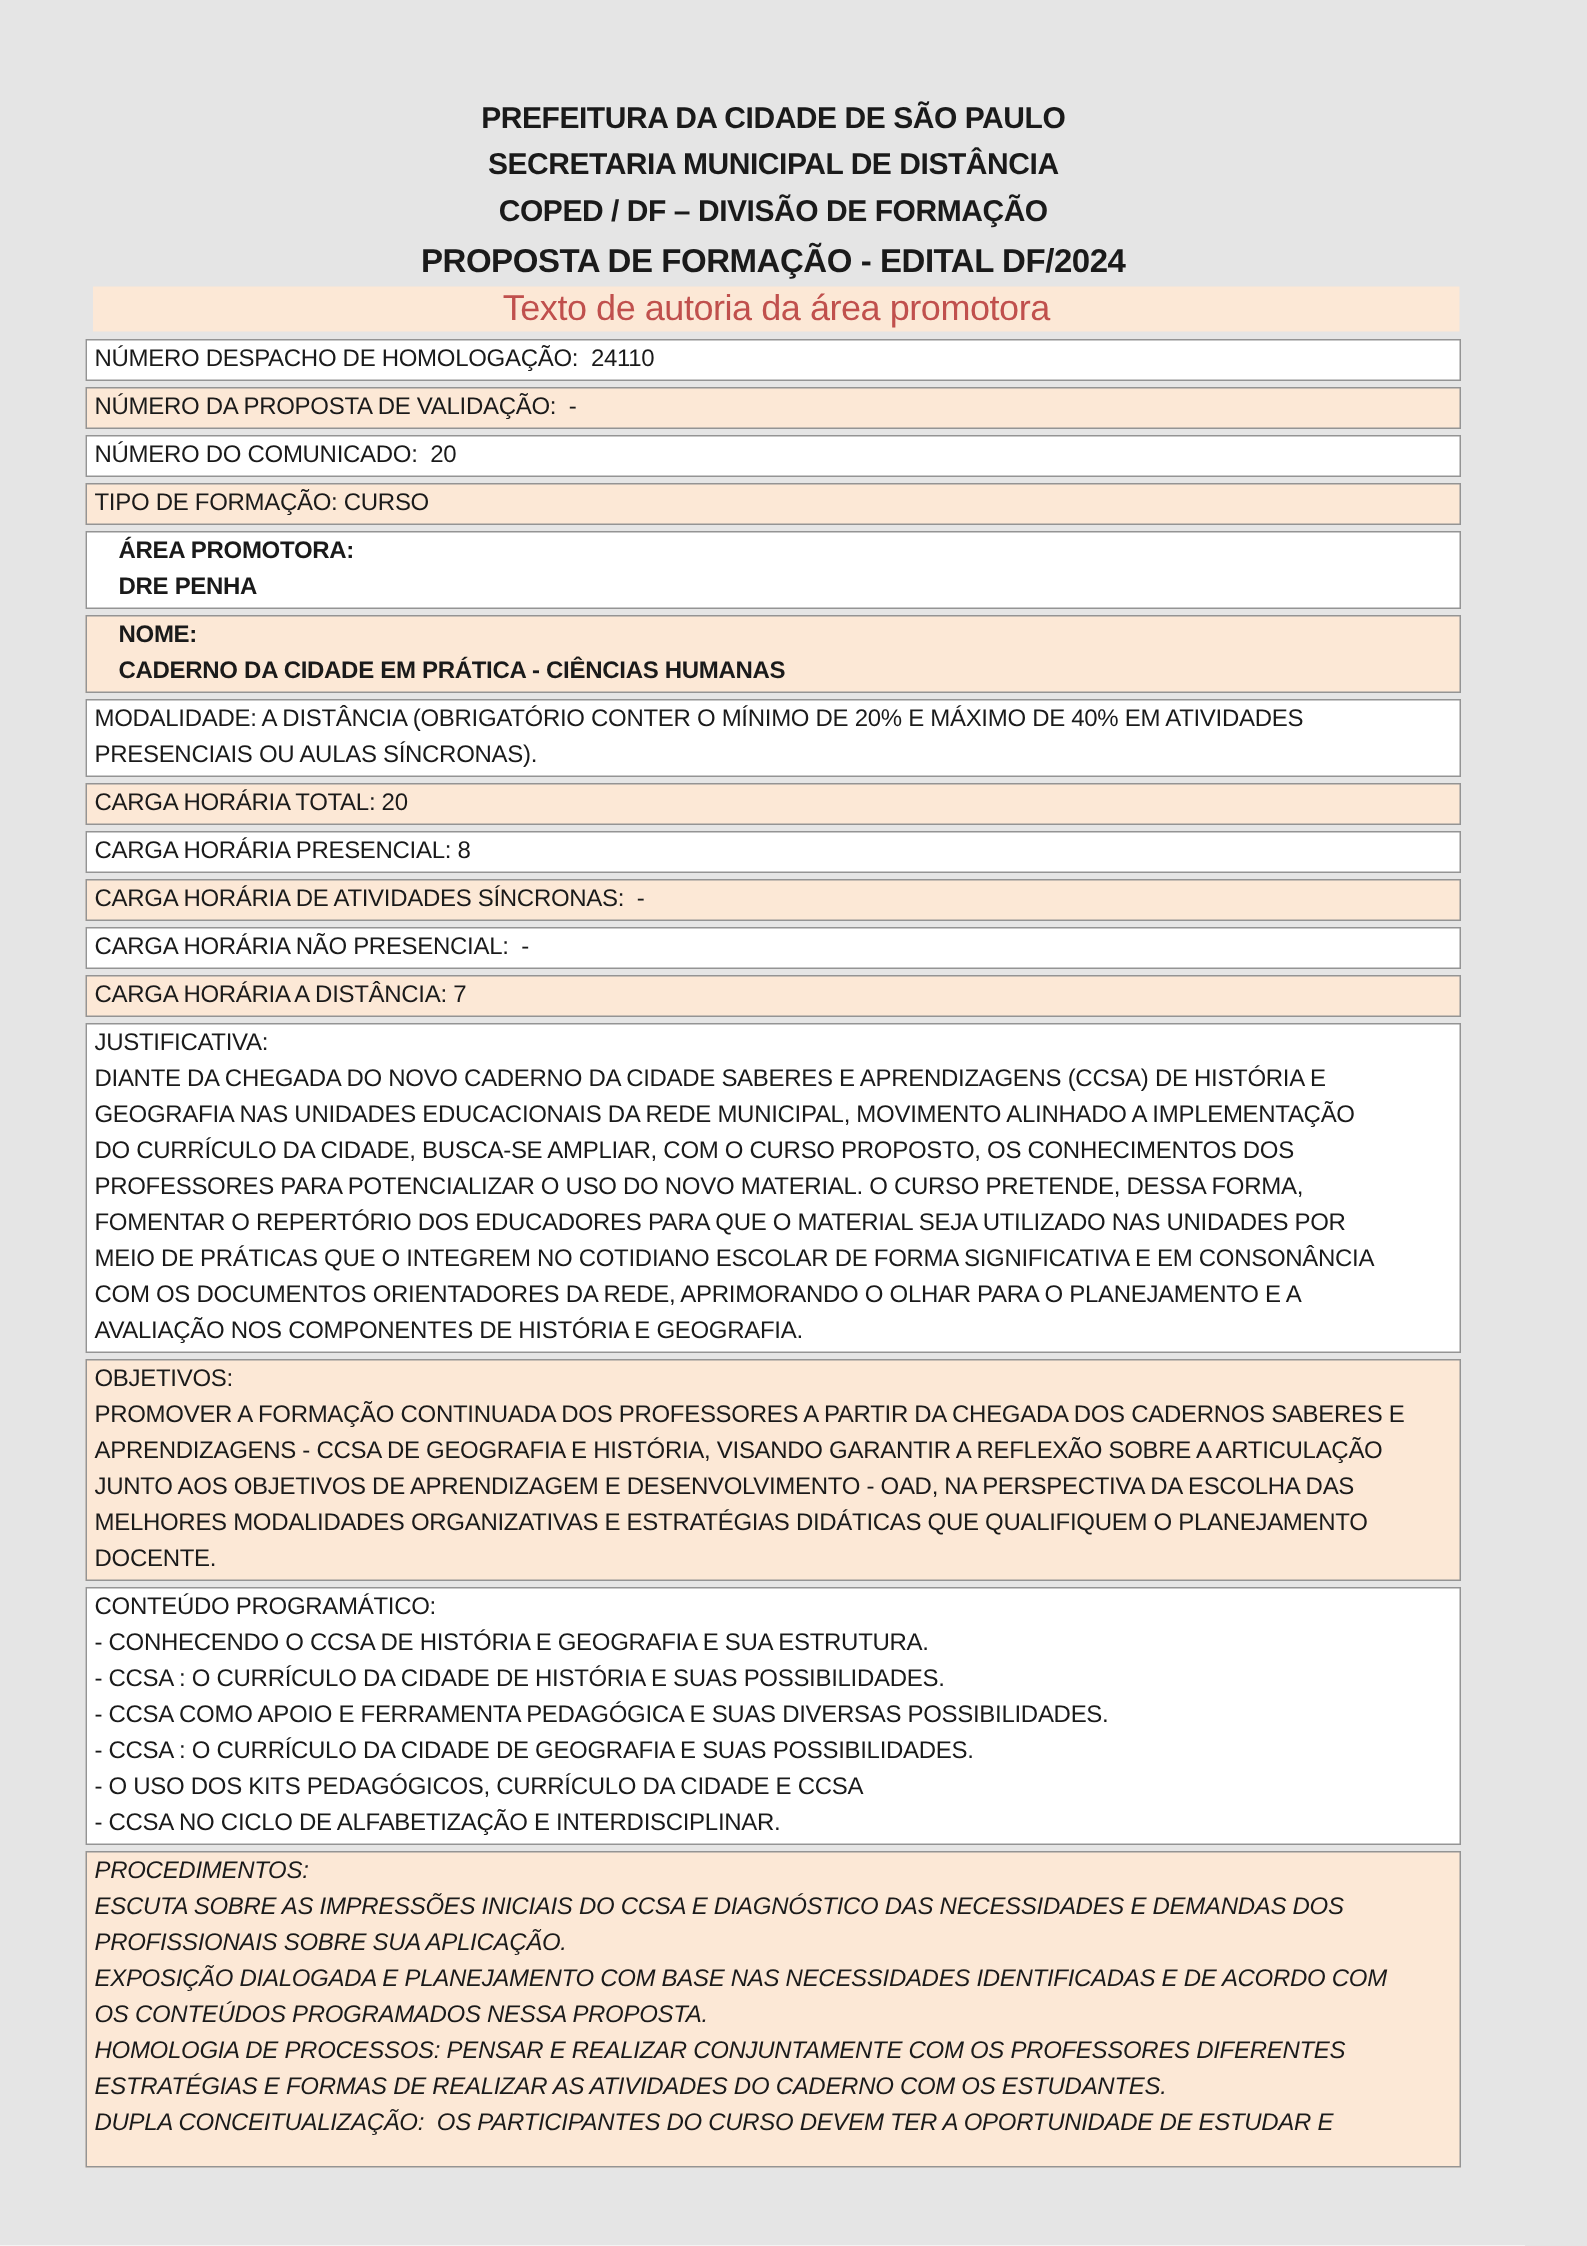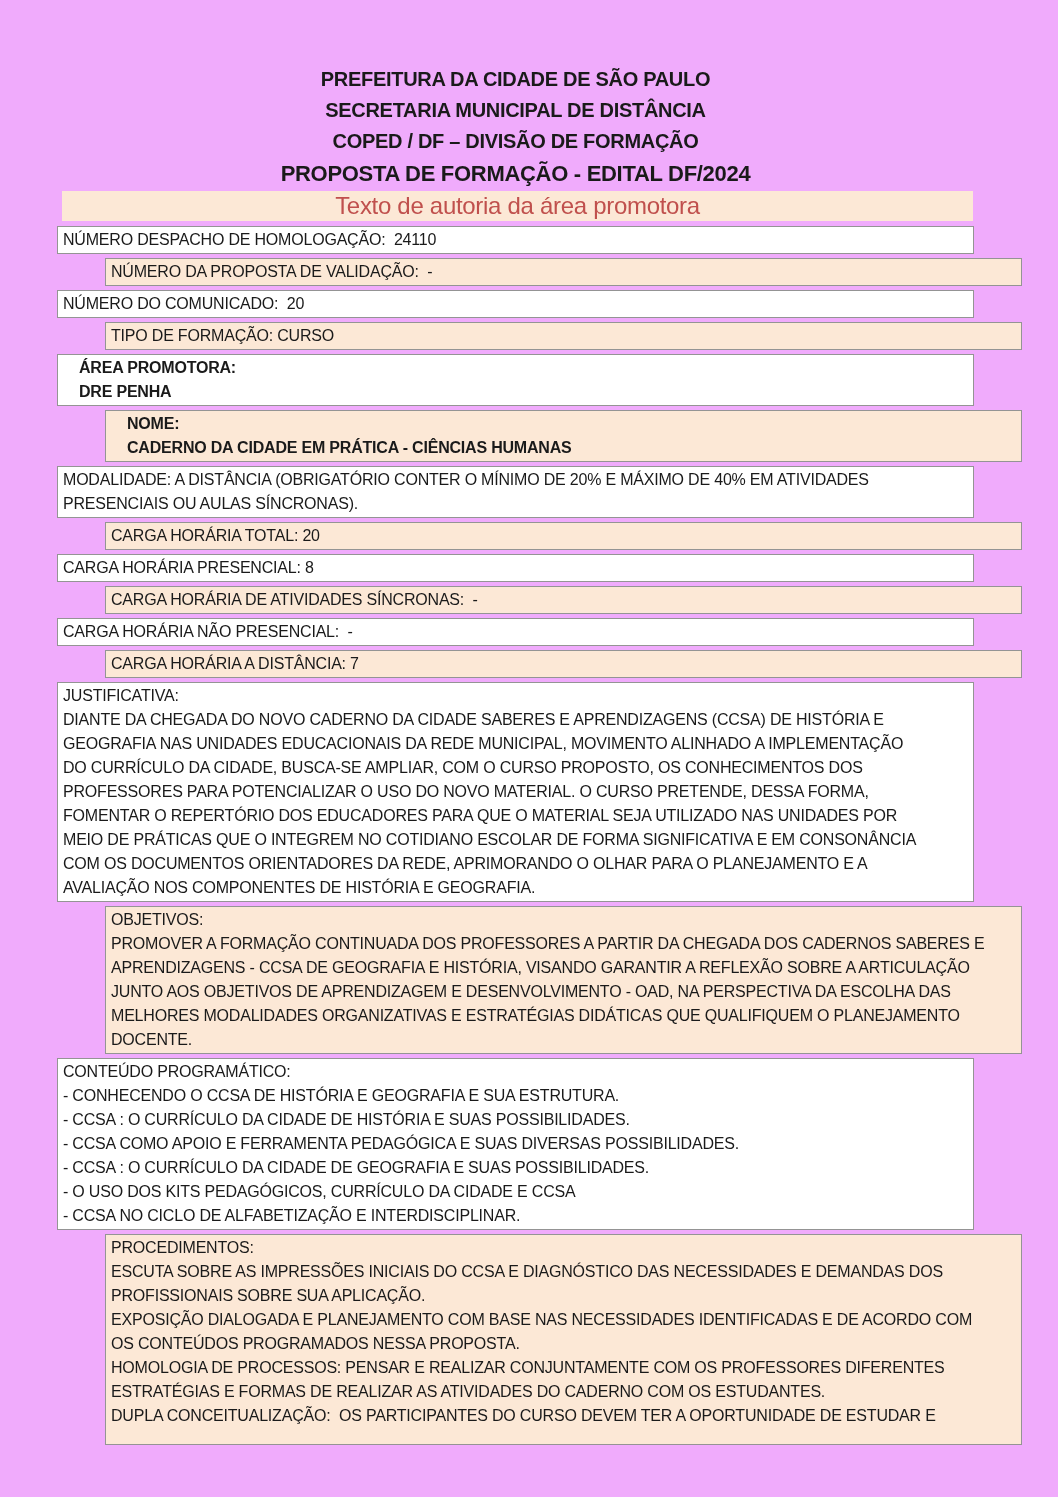--- a/index.html
+++ b/index.html
@@ -6,21 +6,21 @@
     margin: 0;
     padding: 0;
     background: #ffffff;
     font-family: "Liberation Sans", sans-serif;
     color: #1a1a1a;
   }
   .page {
     position: relative;
     width: 1058px;
     height: 1497px;
-    background: #f0abfc;
+    background: #e5e5e5;
     overflow: hidden;
   }
   .content {
     margin-left: 57px;
     width: 917px;
   }
   .doc-header {
     padding-top: 64px;
     text-align: center;
     font-weight: bold;
@@ -56,23 +56,23 @@
     border: 1px solid #949494;
     margin-bottom: 4px;
     padding: 1px 5px;
     font-size: 16px;
     line-height: 24px;
     letter-spacing: -0.2px;
     white-space: pre-wrap;
     background: #ffffff;
     overflow: hidden;
   }
-  .row.highlight { background: #fce8d6; margin-left: 48px; }
+  .row.highlight { background: #fce8d6; }
   .row.bold { font-weight: bold; padding-left: 21px; }
-  .row.tail-pad { padding-bottom: 16px; }
+  .row.tail-pad { padding-bottom: 16px; font-style: italic; }
 </style>
 </head>
 <body>
 
 <div class="page">
   <div class="content">
 
     <div class="doc-header">
       <div class="h-line">PREFEITURA DA CIDADE DE SÃO PAULO</div>
       <div class="h-line">SECRETARIA MUNICIPAL DE DISTÂNCIA</div>

